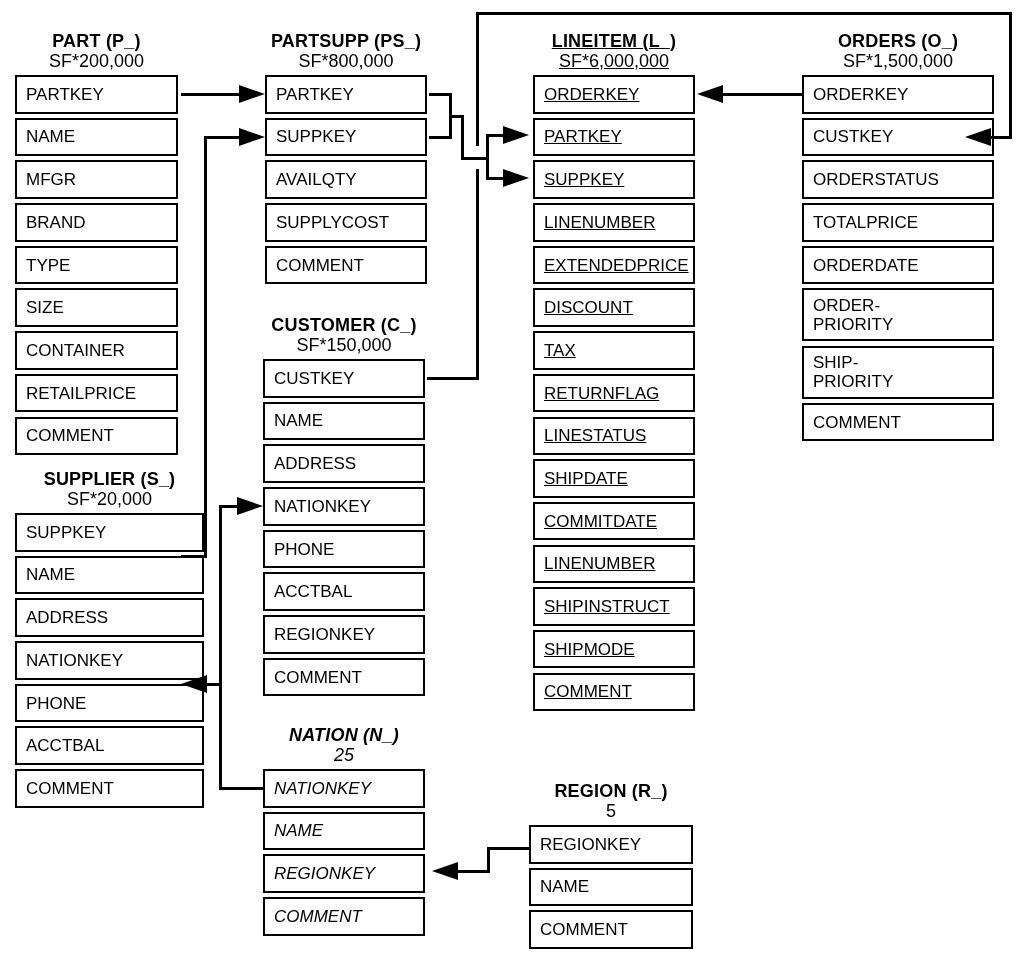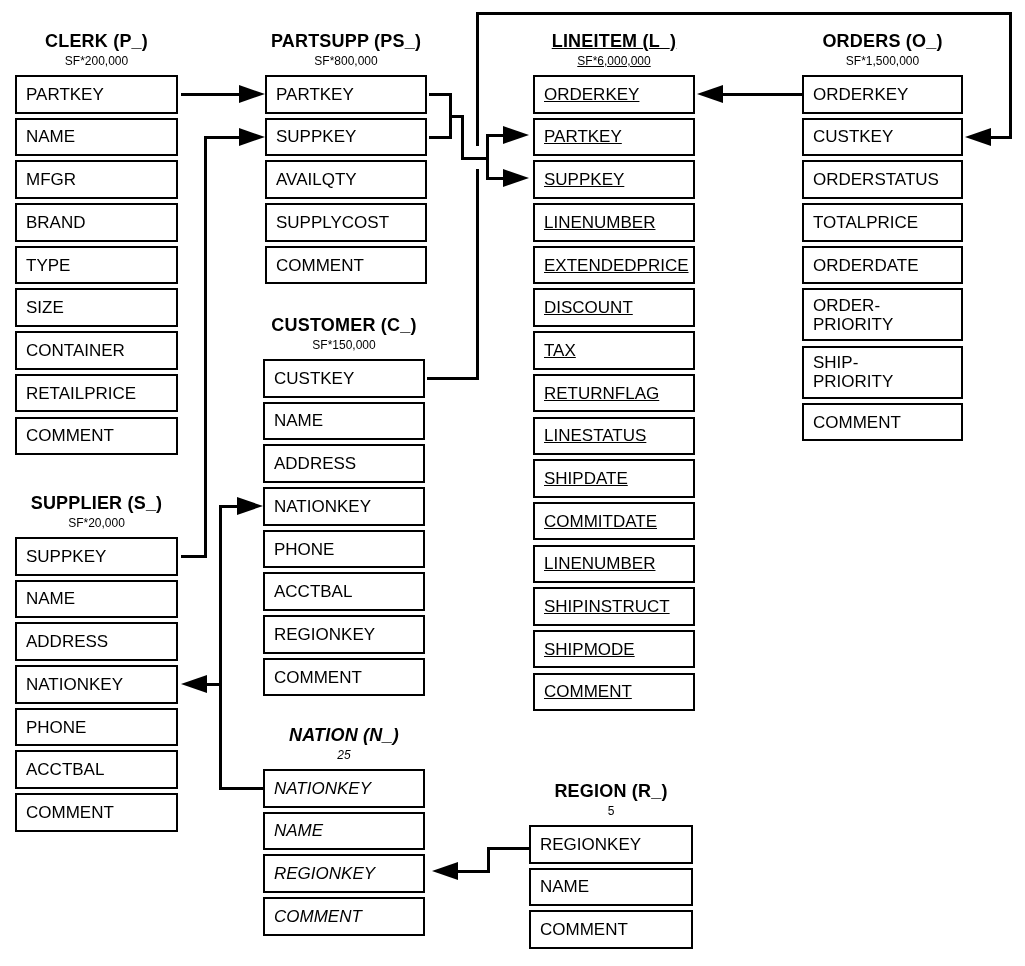--- a/index.html
+++ b/index.html
@@ -1,41 +1,41 @@
 <!DOCTYPE html>
 <html><head>
 <meta charset="utf-8">
 <style>
   html,body{margin:0;padding:0;background:#ffffff;}
   body{width:1025px;height:966px;position:relative;overflow:hidden;
        font-family:"Liberation Sans","DejaVu Sans",sans-serif;color:#000;}
   #diagram{position:absolute;left:0;top:0;width:1025px;height:966px;}
   .tbl{position:absolute;}
   .t-title{font-weight:bold;font-size:18px;line-height:21px;text-align:center;white-space:nowrap;letter-spacing:.2px;}
-  .t-card{font-size:12px;line-height:18px;text-align:center;}
+  .t-card{font-size:18px;line-height:18px;text-align:center;}
   .t-rows{margin-top:5px;border-radius:30px;}
   .row{box-sizing:border-box;height:38.5px;border:2.6px solid #000;margin-bottom:4.2px;
        display:flex;align-items:center;padding-left:9px;background:#fff;
        font-size:17px;line-height:19px;white-space:pre-line;}
   .row.tall{height:53px;}
   .seg{position:absolute;background:#000;}
   .h{height:3px;}
   .v{width:3px;}
   .ar{position:absolute;width:0;height:0;border-top:9px solid transparent;
       border-bottom:9px solid transparent;border-left:26px solid #000;}
   .al{position:absolute;width:0;height:0;border-top:9px solid transparent;
       border-bottom:9px solid transparent;border-right:26px solid #000;}
 </style>
 </head>
 <body>
 
 <div id="diagram">
 
   <div class="tbl" style="left:15px;top:31px;width:163px;">
-    <div class="t-title">CLERK (P_)</div>
+    <div class="t-title">PART (P_)</div>
     <div class="t-card">SF*200,000</div>
     <div class="t-rows">
         <div class="row"><span>PARTKEY</span></div>
         <div class="row"><span>NAME</span></div>
         <div class="row"><span>MFGR</span></div>
         <div class="row"><span>BRAND</span></div>
         <div class="row"><span>TYPE</span></div>
         <div class="row"><span>SIZE</span></div>
         <div class="row"><span>CONTAINER</span></div>
         <div class="row"><span>RETAILPRICE</span></div>
@@ -70,21 +70,21 @@
         <div class="row"><span>LINESTATUS</span></div>
         <div class="row"><span>SHIPDATE</span></div>
         <div class="row"><span>COMMITDATE</span></div>
         <div class="row"><span>LINENUMBER</span></div>
         <div class="row"><span>SHIPINSTRUCT</span></div>
         <div class="row"><span>SHIPMODE</span></div>
         <div class="row"><span>COMMENT</span></div>
       </div>
   </div>
 
-  <div class="tbl" style="left:802px;top:31px;width:161px;">
+  <div class="tbl" style="left:802px;top:31px;width:192px;">
     <div class="t-title">ORDERS (O_)</div>
     <div class="t-card">SF*1,500,000</div>
     <div class="t-rows">
         <div class="row"><span>ORDERKEY</span></div>
         <div class="row"><span>CUSTKEY</span></div>
         <div class="row"><span>ORDERSTATUS</span></div>
         <div class="row"><span>TOTALPRICE</span></div>
         <div class="row"><span>ORDERDATE</span></div>
         <div class="row tall"><span>ORDER-
 PRIORITY</span></div>
@@ -102,21 +102,21 @@
         <div class="row"><span>NAME</span></div>
         <div class="row"><span>ADDRESS</span></div>
         <div class="row"><span>NATIONKEY</span></div>
         <div class="row"><span>PHONE</span></div>
         <div class="row"><span>ACCTBAL</span></div>
         <div class="row"><span>REGIONKEY</span></div>
         <div class="row"><span>COMMENT</span></div>
       </div>
   </div>
 
-  <div class="tbl" style="left:15px;top:493px;width:163px;">
+  <div class="tbl" style="left:15px;top:469px;width:189px;">
     <div class="t-title">SUPPLIER (S_)</div>
     <div class="t-card">SF*20,000</div>
     <div class="t-rows">
         <div class="row"><span>SUPPKEY</span></div>
         <div class="row"><span>NAME</span></div>
         <div class="row"><span>ADDRESS</span></div>
         <div class="row"><span>NATIONKEY</span></div>
         <div class="row"><span>PHONE</span></div>
         <div class="row"><span>ACCTBAL</span></div>
         <div class="row"><span>COMMENT</span></div>

